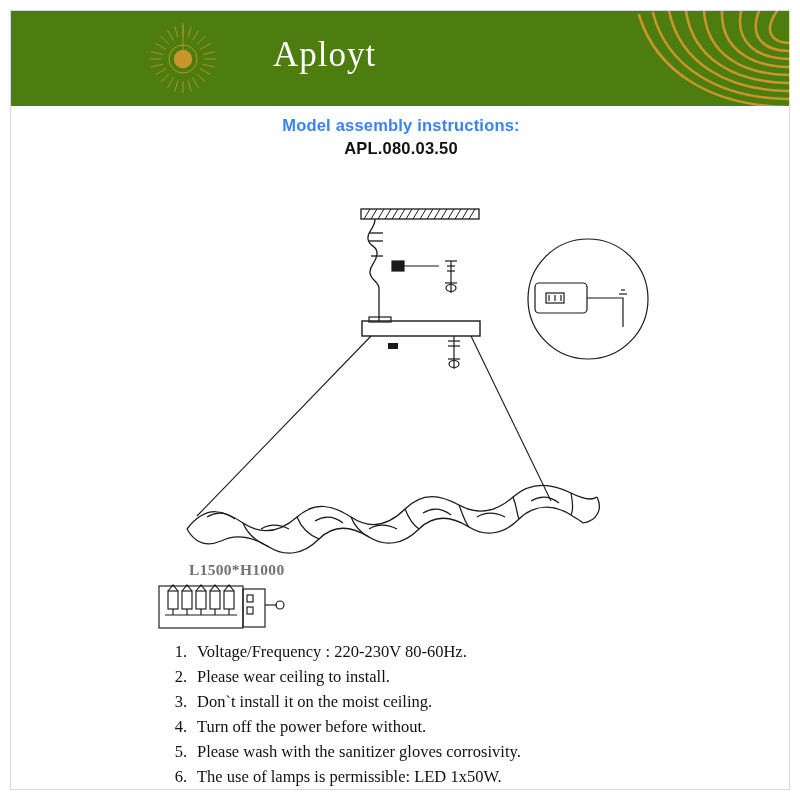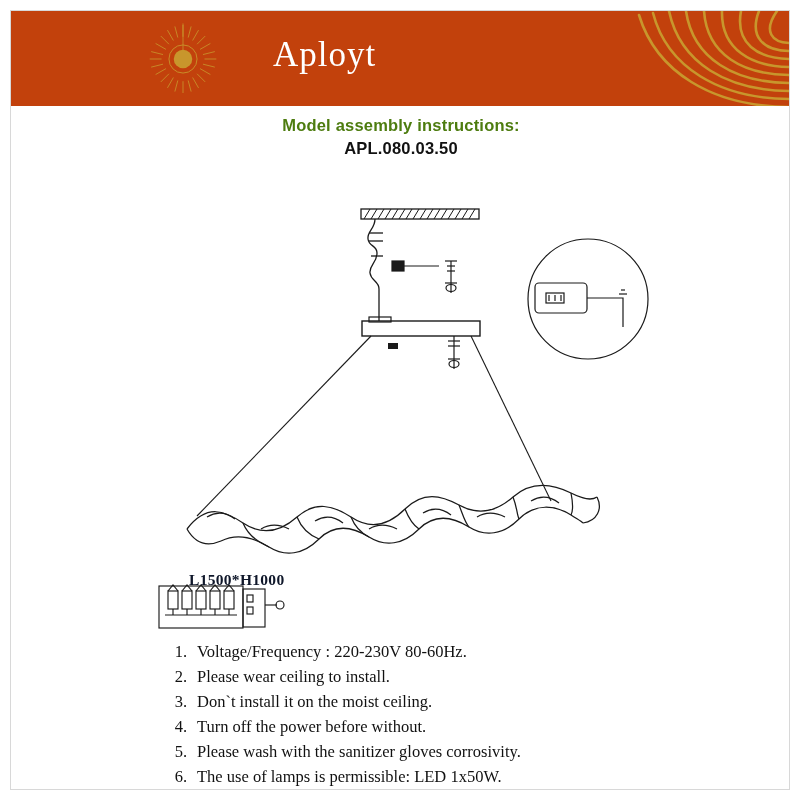--- a/index.html
+++ b/index.html
@@ -31,21 +31,21 @@
     overflow: hidden;
   }
 
   
   .banner {
     position: absolute;
     left: 0;
     top: 0;
     width: 780px;
     height: 95px;
-    background: #c2410c;
+    background: #4d7c0f;
     overflow: hidden;
   }
   .banner-logo-mark {
     position: absolute;
     left: 135px;
     top: 11px;
     width: 74px;
     height: 74px;
   }
   .banner-brand {
@@ -69,21 +69,21 @@
   .title-block {
     position: absolute;
     left: 0;
     top: 105px;
     width: 780px;
     text-align: center;
   }
   .title-line1 {
     font-size: 16.5px;
     font-weight: bold;
-    color: #4d7c0f;
+    color: #3b82f6;
     letter-spacing: .2px;
   }
   .title-line2 {
     margin-top: 4px;
     font-size: 16.5px;
     font-weight: bold;
     color: #111;
     letter-spacing: .2px;
   }
 
@@ -91,25 +91,25 @@
   .drawing {
     position: absolute;
     left: 0;
     top: 160px;
     width: 780px;
     height: 460px;
   }
   .dim-label {
     position: absolute;
     left: 178px;
-    top: 400px;
+    top: 390px;
     font-family: "Liberation Serif", serif;
     font-size: 15.5px;
     font-weight: bold;
-    color: #0f172a;
+    color: #737373;
     letter-spacing: .3px;
   }
 
   
   .instructions {
     position: absolute;
     left: 150px;
     top: 628px;
     width: 610px;
   }

